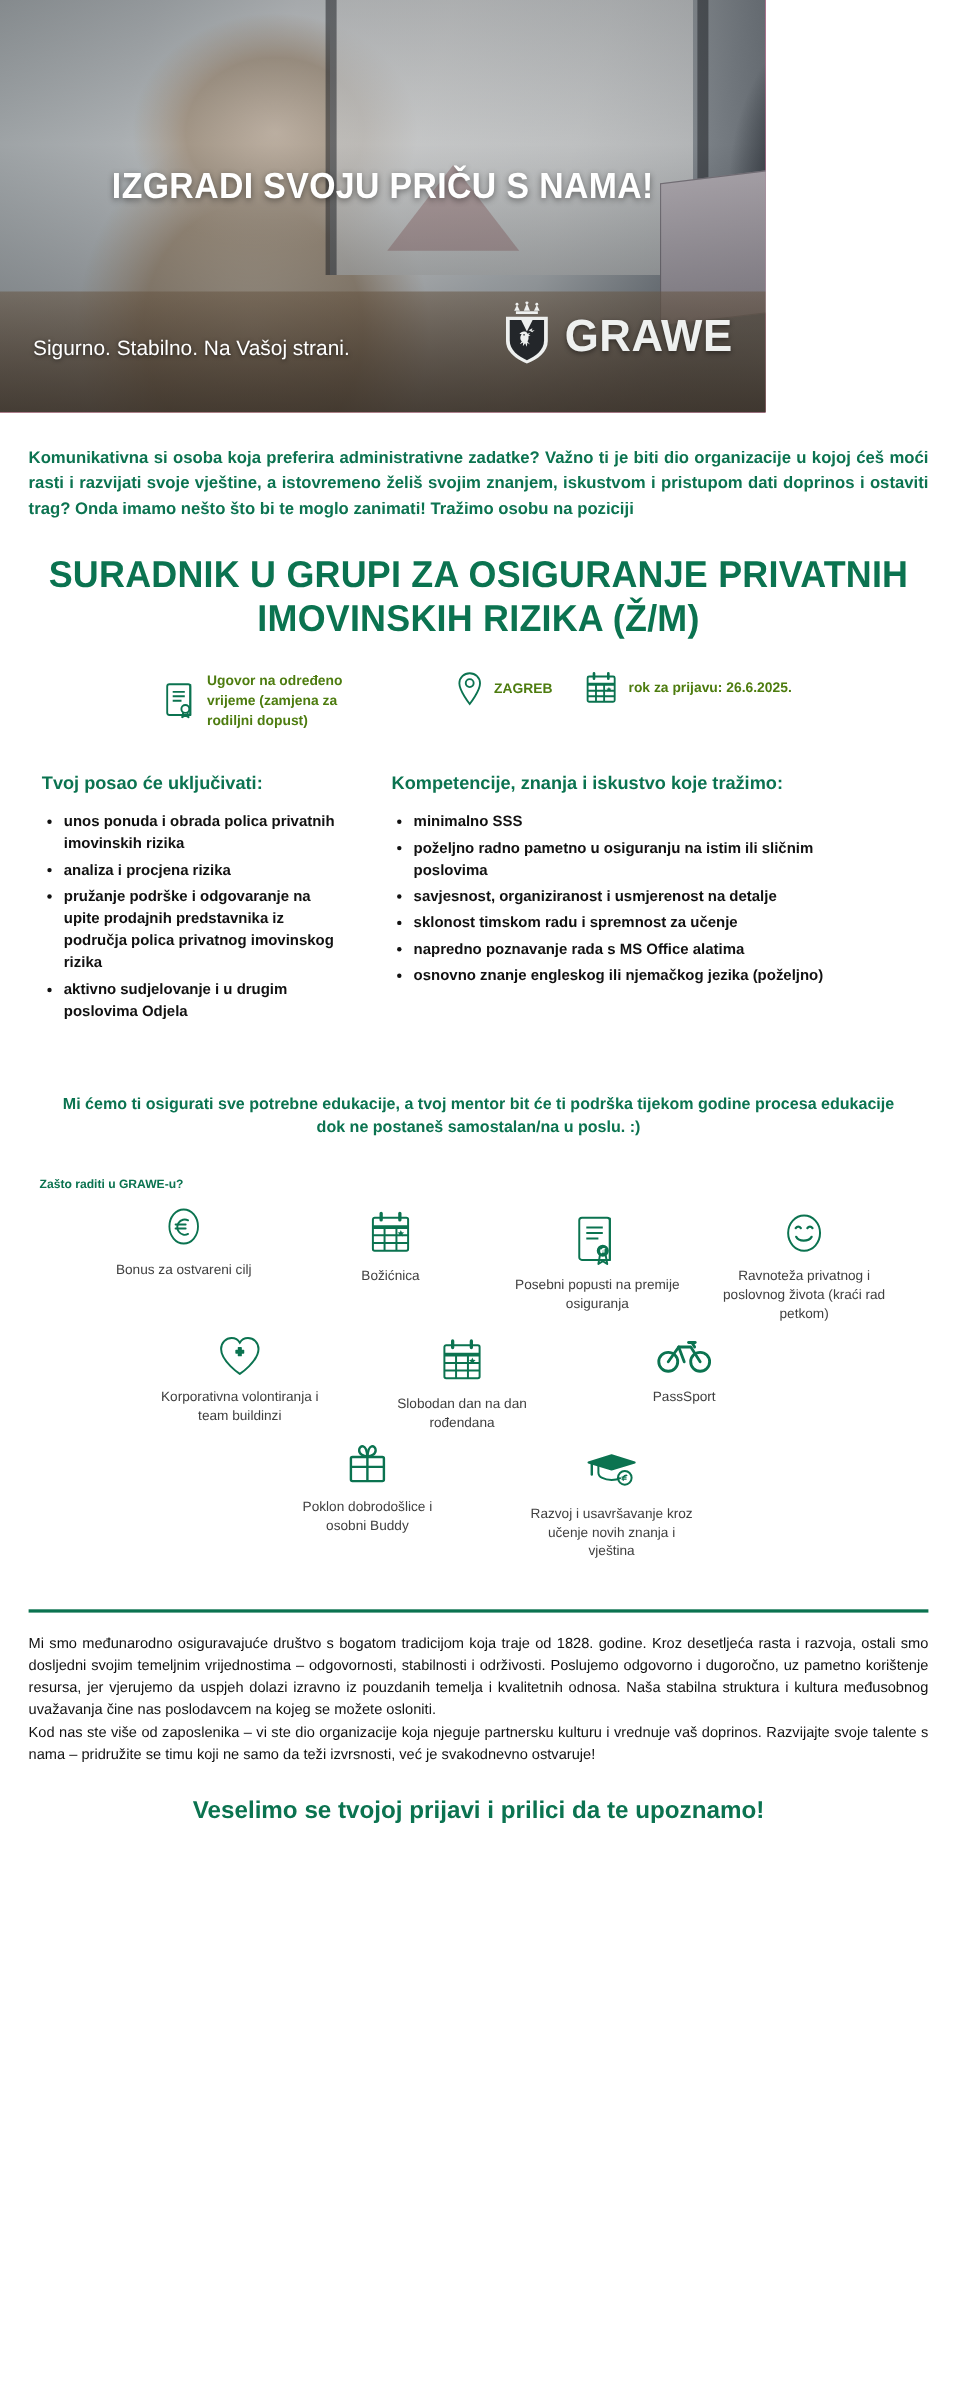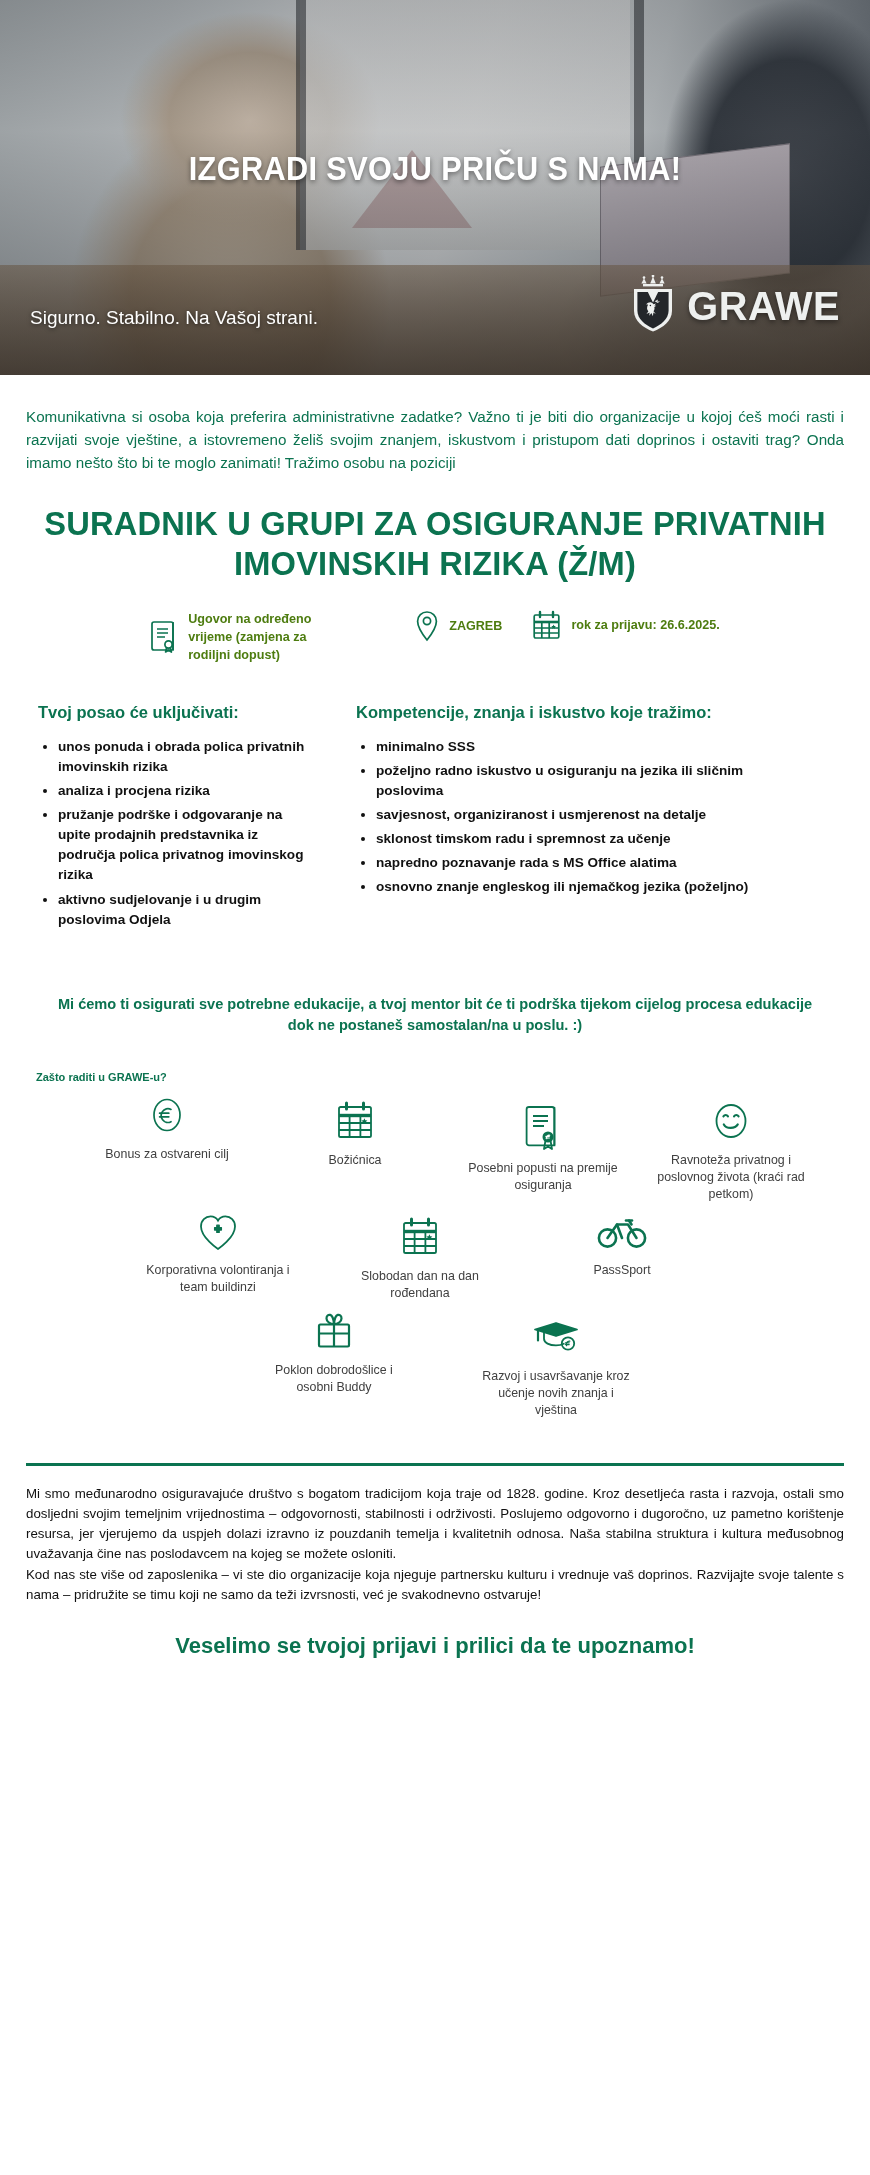--- a/index.html
+++ b/index.html
@@ -11,21 +11,21 @@
     background: #ffffff;
     font-family: "Liberation Sans", sans-serif;
     color: #1a1a1a;
     -webkit-font-smoothing: antialiased;
   }
   .page { width: 870px; position: relative; }
 
   
   .hero {
     position: relative;
-    width: 870px;
+    width: 696px;
     height: 375px;
     overflow: hidden;
     background: #be185d;
   }
   .hero-photo {
     position:absolute; inset:0;
     background:
       
       linear-gradient(to right, rgba(0,0,0,0) 0%, rgba(0,0,0,0) 100%),
       radial-gradient(ellipse 180px 150px at 250px 120px, #e6d3bd 0%, #c8b49c 45%, rgba(160,145,130,0) 72%),
@@ -86,21 +86,21 @@
     transform: scaleX(.97);
   }
 
   
   .body-wrap { padding: 0 26px; }
 
   .intro {
     margin: 30px 0 0 0;
     color:#0b7350;
     font-size:15.2px;
-    font-weight:400;
+    font-weight:700;
     line-height:1.52;
     text-align:justify;
   }
 
   .job-title {
     margin: 30px 0 0 0;
     color:#0b7350;
     font-size:34px;
     font-weight:800;
     line-height:1.17;
@@ -307,30 +307,30 @@
           <li>unos ponuda i obrada polica privatnih imovinskih rizika</li>
           <li>analiza i procjena rizika</li>
           <li>pružanje podrške i odgovaranje na upite prodajnih predstavnika iz područja polica privatnog imovinskog rizika</li>
           <li>aktivno sudjelovanje i u drugim poslovima Odjela</li>
         </ul>
       </div>
       <div class="col right">
         <h3>Kompetencije, znanja i iskustvo koje tražimo:</h3>
         <ul>
           <li>minimalno SSS</li>
-          <li>poželjno radno iskustvo u osiguranju na jezika ili sličnim poslovima</li>
+          <li>poželjno radno pametno u osiguranju na istim ili sličnim poslovima</li>
           <li>savjesnost, organiziranost i usmjerenost na detalje</li>
           <li>sklonost timskom radu i spremnost za učenje</li>
           <li>napredno poznavanje rada s MS Office alatima</li>
           <li>osnovno znanje engleskog ili njemačkog jezika (poželjno)</li>
         </ul>
       </div>
     </div>
 
-    <p class="mentor">Mi ćemo ti osigurati sve potrebne edukacije, a tvoj mentor bit će ti podrška tijekom cijelog procesa edukacije dok ne postaneš samostalan/na u poslu. :)</p>
+    <p class="mentor">Mi ćemo ti osigurati sve potrebne edukacije, a tvoj mentor bit će ti podrška tijekom godine procesa edukacije dok ne postaneš samostalan/na u poslu. :)</p>
 
     <div class="benefits">
       <h3>Zašto raditi u GRAWE-u?</h3>
 
       <div class="brow r1">
 
         <div class="bitem">
           <span class="bico">
             <svg width="42" height="46" viewBox="0 0 42 46" fill="none" stroke="#0b7350" stroke-width="1.7">
               <ellipse cx="21" cy="23" rx="13" ry="15.5"></ellipse>

